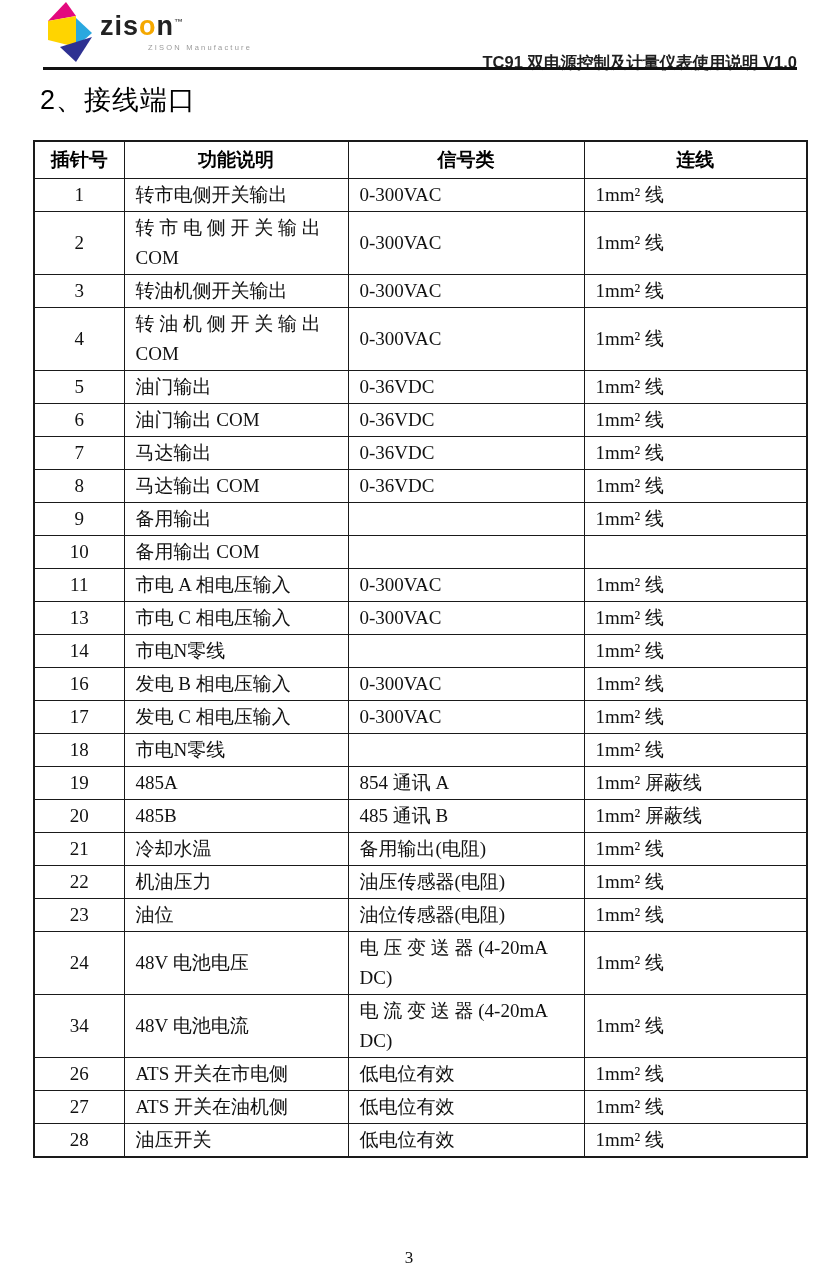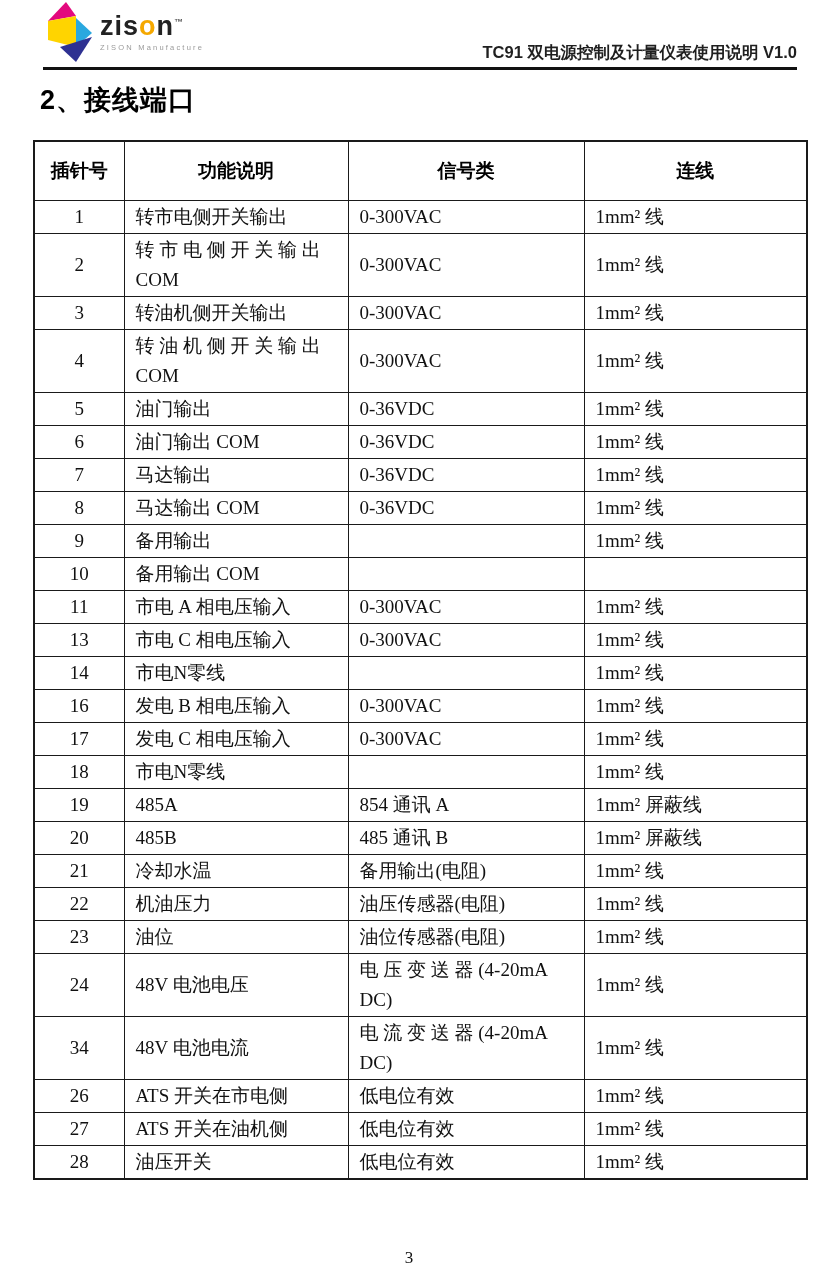--- a/index.html
+++ b/index.html
@@ -15,52 +15,52 @@
   }
 
   
   .logo-mark { position:absolute; left:46px; top:2px; }
   .brand-block { position:absolute; left:100px; top:8px; }
   .brand-line { font-family:"Liberation Sans", sans-serif; font-weight:bold;
                 font-size:27px; letter-spacing:1px; color:#222; line-height:28px; }
   .brand-o { color:#F5A800; }
   .brand-tm { font-size:9px; vertical-align:super; color:#555; letter-spacing:0; }
   .tagline { font-family:"Liberation Sans", sans-serif; font-size:7.5px;
-             letter-spacing:2.2px; color:#9a9a9a; margin-top:3px; }
+             letter-spacing:2.2px; color:#9a9a9a; margin-top:3px;margin-left:48px; }
   .doc-title {
-    position:absolute; right:21px; top:42px;
+    position:absolute; right:21px; top:52px;
     font-family:"Liberation Sans", sans-serif;
     font-size:16.5px; font-weight:600; color:#1f1f1f;
     white-space:nowrap;
   }
   .header-rule {
     position:absolute; left:43px; top:67px;
     width:754px; height:2.5px; background:#111;
   }
   .section-title {
     position:absolute; left:40px; top:82px;
     font-family:"Liberation Sans", sans-serif;
-    font-size:27px; font-weight:bold; color:#000;
+    font-size:27px; font-weight:normal; color:#000;
     letter-spacing:1px;
   }
 
   
   table.wiring {
     position:absolute; left:33px; top:140px;
     width:773px;
     border-collapse:collapse;
     table-layout:fixed;
   }
   table.wiring, table.wiring th, table.wiring td {
     border:1.5px solid #1a1a1a;
   }
   table.wiring { border-width:2px; }
   th {
     font-size:19px; font-weight:bold;
-    line-height:32px; padding:13px 4px;
+    line-height:32px; padding:2px 4px;
     text-align:center; color:#000;
     font-family:"Liberation Sans", sans-serif;
   }
   td {
     font-size:19px; line-height:30px;
     padding:1px 8px 1px 11px;
     vertical-align:middle;
     white-space:pre-line;
     color:#111;
   }

